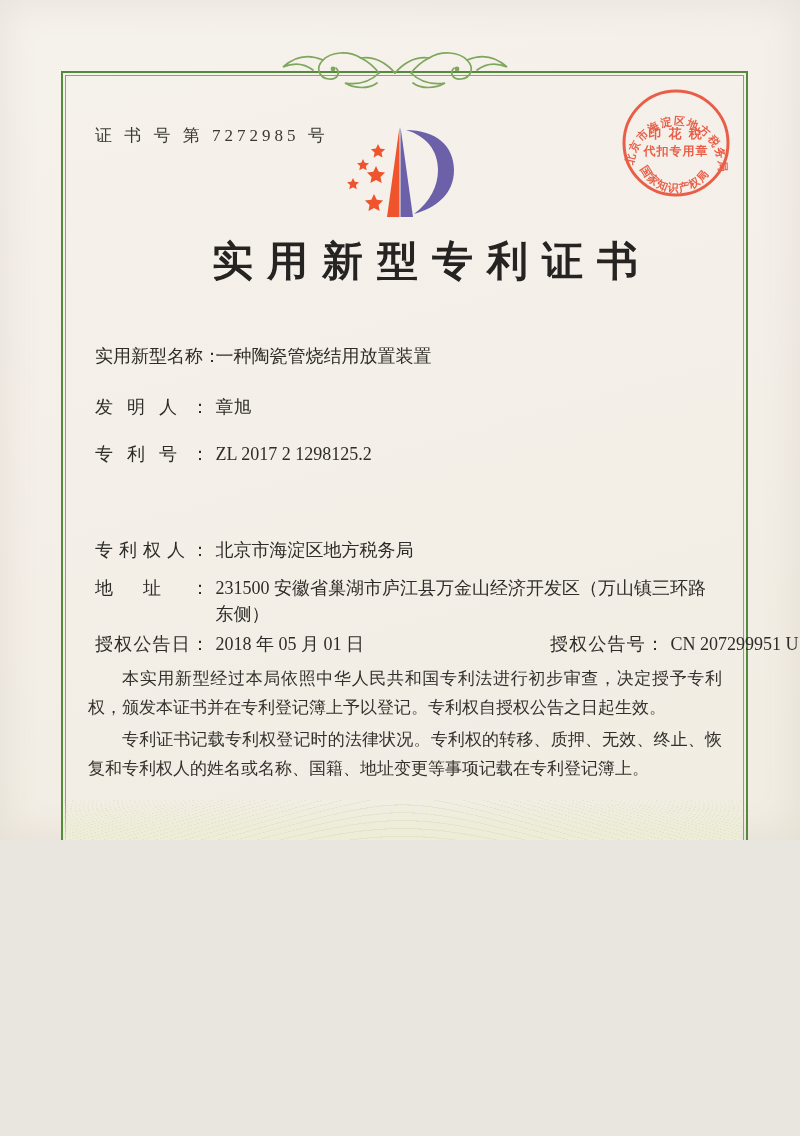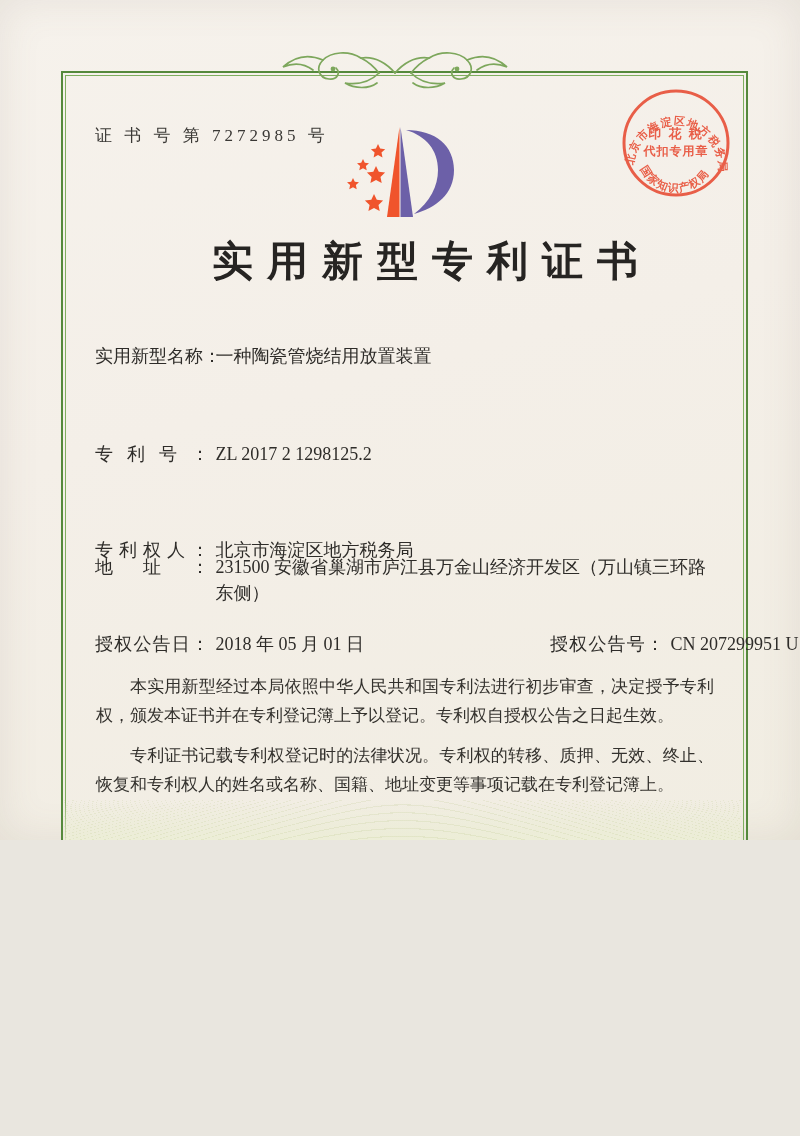--- a/index.html
+++ b/index.html
@@ -21,21 +21,21 @@
   }
   .certno{position:absolute;left:95px;top:124px;font-size:17px;letter-spacing:4px;color:#3a3835;}
   .title{position:absolute;left:0;top:234px;width:800px;text-align:center;font-size:41px;font-weight:bold;letter-spacing:14px;color:#262422;margin-left:32px;}
   
   .row{position:absolute;left:95px;font-size:18px;line-height:26px;white-space:nowrap;}
   .row .lab{display:inline-block;width:114px;text-align:justify;text-align-last:justify;vertical-align:top;}
   .row .val{display:inline-block;margin-left:2px;vertical-align:top;}
   .row .val.wrap{white-space:normal;width:505px;}
   .grant-right{position:absolute;left:455px;top:0;}
   .paras{position:absolute;left:84px;top:661px;width:642px;font-size:17px;line-height:28.5px;text-align:justify;color:#33312d;}
-  .paras p{margin:12px;text-indent:2em;}
+  .paras p{margin:4px;text-indent:2em;}
   
   .barcode{
     position:absolute;left:93px;top:856px;width:152px;height:27px;
     background:repeating-linear-gradient(90deg,#1d1d1d 0 2px,rgba(0,0,0,0) 2px 4px,#1d1d1d 4px 5px,rgba(0,0,0,0) 5px 8px,#1d1d1d 8px 10px,rgba(0,0,0,0) 10px 11px,#1d1d1d 11px 12px,rgba(0,0,0,0) 12px 15px);
   }
   .sig-role{position:absolute;left:96px;top:918px;font-size:17px;letter-spacing:2px;}
   .sig-name{position:absolute;left:96px;top:952px;font-size:17px;letter-spacing:2px;}
   .signature{position:absolute;left:218px;top:872px;transform:rotate(-3deg);}
   
   .tax-stamp{position:absolute;left:606px;top:66px;opacity:.93;}
@@ -129,29 +129,33 @@
       <textPath href="#taxBottom" startOffset="4%">国家知识产权局</textPath>
     </text>
   </svg>
 
   <div class="title">实用新型专利证书</div>
 
   <div class="row" style="top:343px">
     <span class="lab">实用新型名称：</span>
     <span class="val">一种陶瓷管烧结用放置装置</span>
   </div>
+  <div class="row" style="top:394px">
+    <span class="lab">发明人：</span>
+    <span class="val">章旭</span>
+  </div>
   <div class="row" style="top:441px">
     <span class="lab">专利号：</span>
     <span class="val">ZL 2017 2 1298125.2</span>
   </div>
   <div class="row" style="top:537px">
     <span class="lab">专利权人：</span>
     <span class="val">北京市海淀区地方税务局</span>
   </div>
-  <div class="row" style="top:554px">
+  <div class="row" style="top:575px">
     <span class="lab">地址：</span>
     <span class="val wrap">231500 安徽省巢湖市庐江县万金山经济开发区（万山镇三环路东侧）</span>
   </div>
   <div class="row" style="top:631px;width:650px">
     <span class="lab">授权公告日：</span>
     <span class="val">2018 年 05 月 01 日</span>
     <span class="grant-right">
       <span class="lab">授权公告号：</span>
       <span class="val">CN 207299951 U</span>
     </span>

